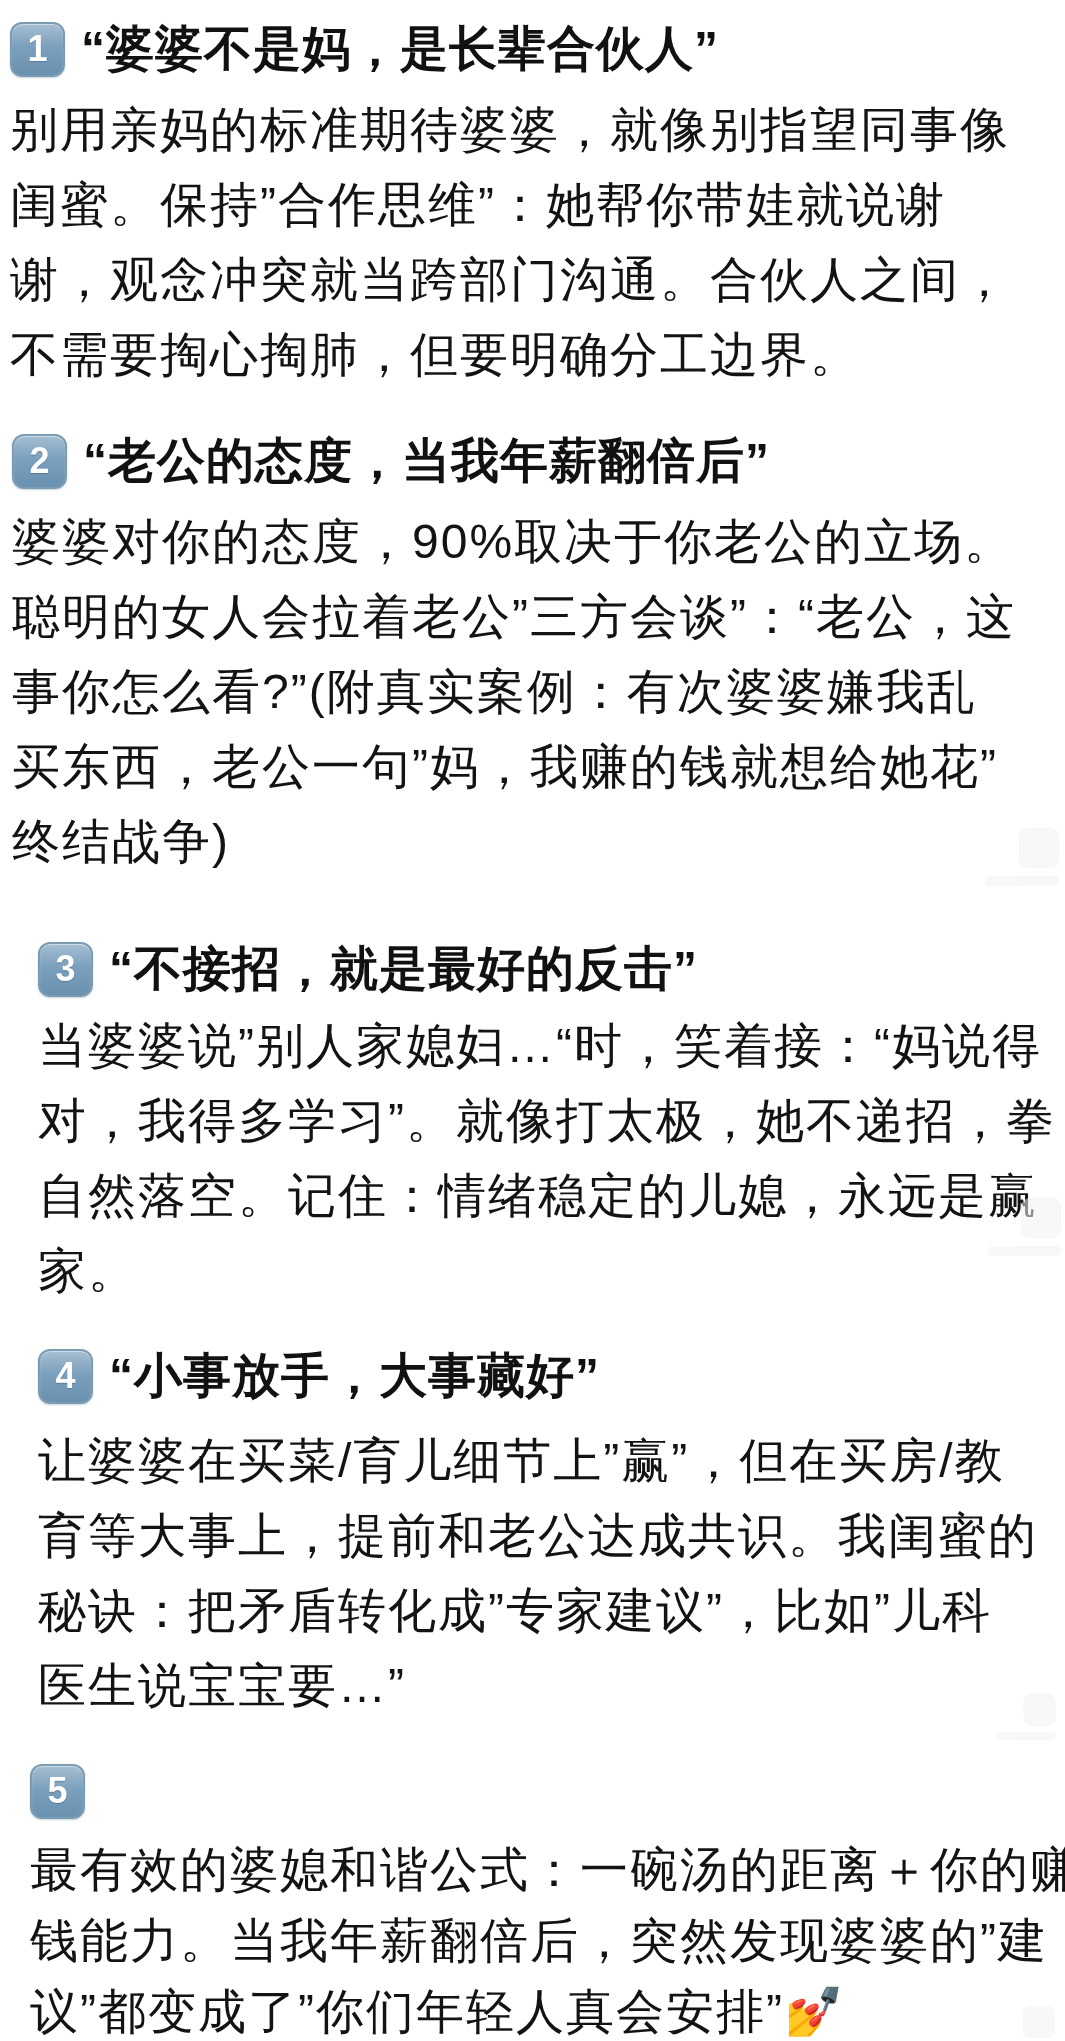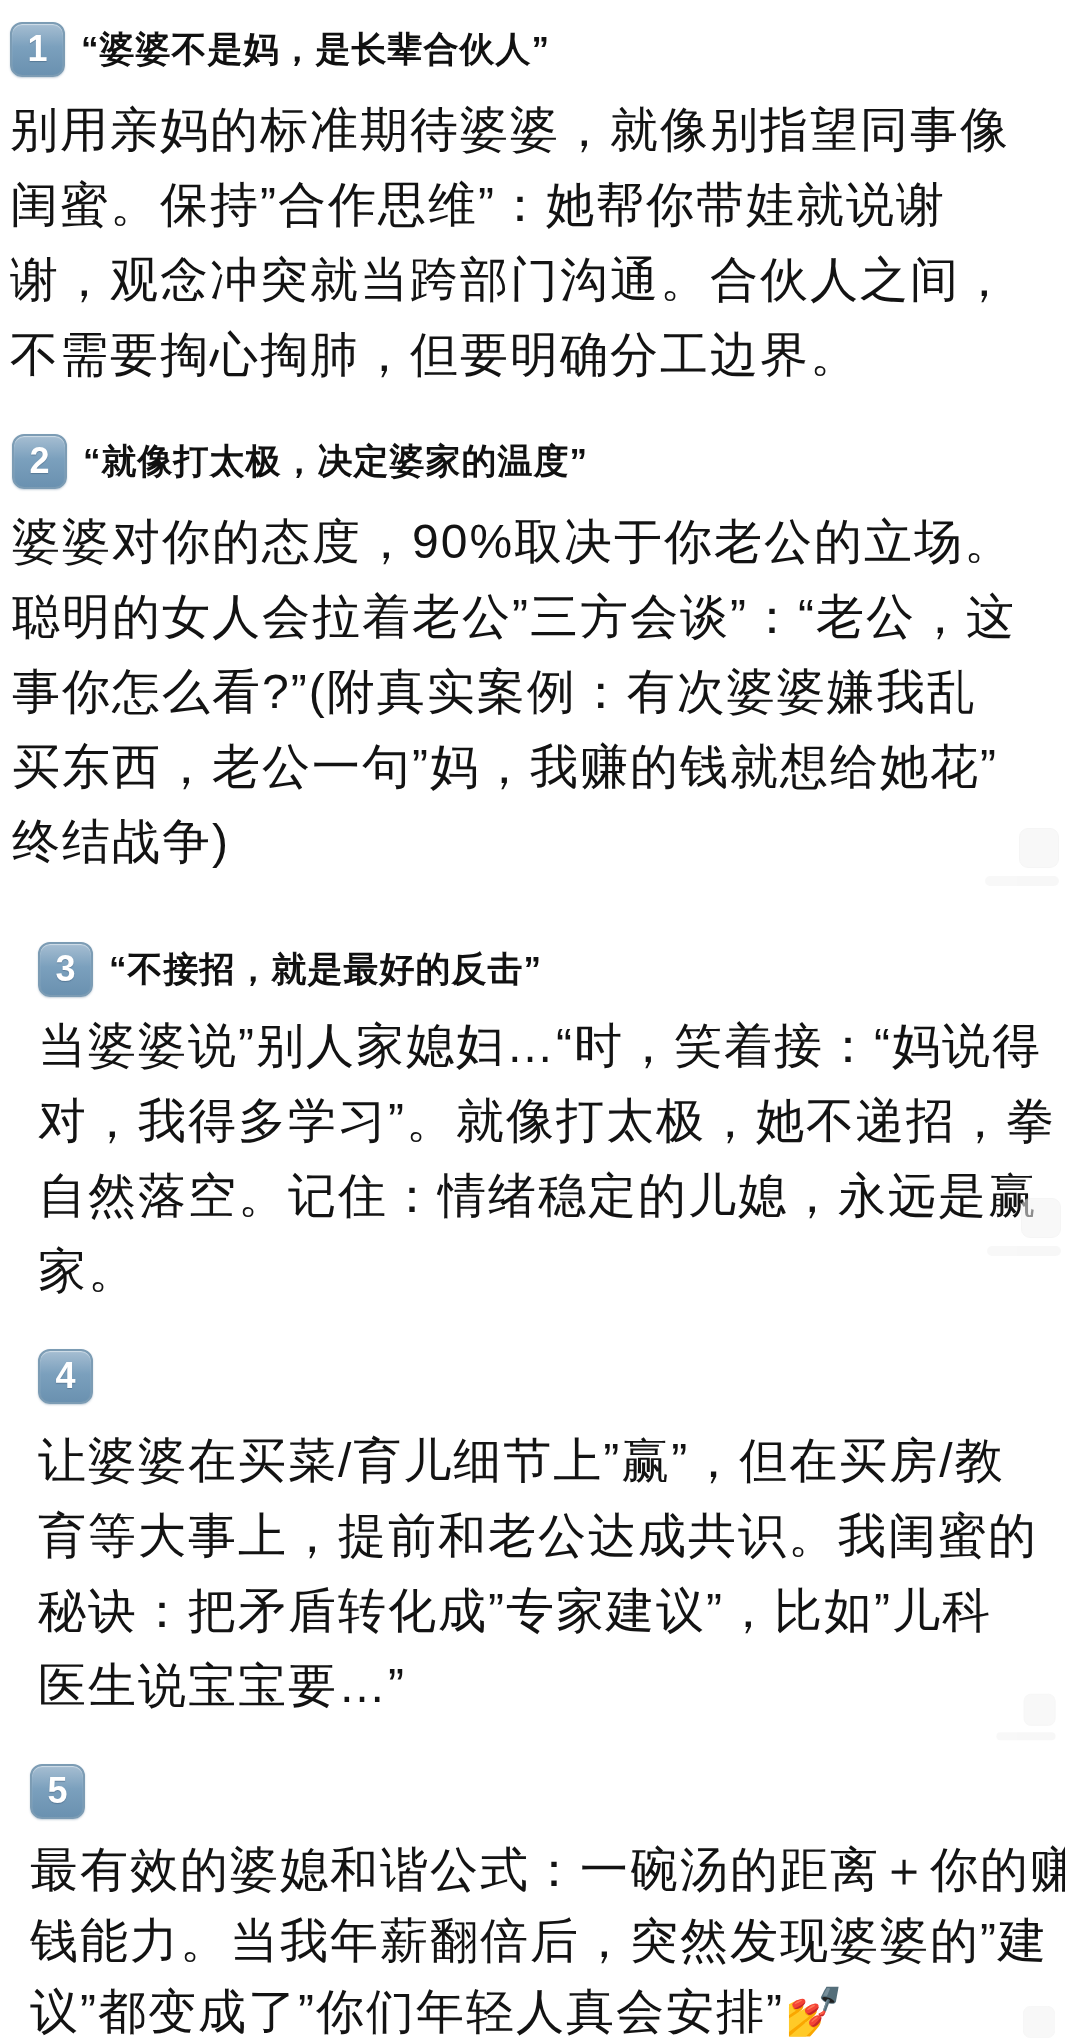--- a/index.html
+++ b/index.html
@@ -27,21 +27,21 @@
   .s5 { top: 1760px; padding-left: 30px; }
 
   .heading {
     display: flex;
     align-items: center;
     gap: 16px;
     height: 62px;
     white-space: pre;
   }
   .title {
-    font-size: 35px;
+    font-size: 48px;
     font-weight: 700;
     letter-spacing: 1px;
     color: #111111;
   }
   .badge {
     flex: 0 0 auto;
     width: 55px;
     height: 55px;
     border-radius: 12px;
     background: linear-gradient(180deg, #a6bed2 0%, #7ba0bd 45%, #6a91b0 100%);
@@ -108,21 +108,21 @@
   </div>
   <div class="body-text">别用亲妈的标准期待婆婆，就像别指望同事像
 闺蜜。保持”合作思维”：她帮你带娃就说谢
 谢，观念冲突就当跨部门沟通。合伙人之间，
 不需要掏心掏肺，但要明确分工边界。</div>
 </div>
 
 <div class="section s2">
   <div class="heading">
     <span class="badge"><span class="badge-num">2</span></span>
-    <span class="title">“就像打太极，决定婆家的温度”</span>
+    <span class="title">“老公的态度，当我年薪翻倍后”</span>
   </div>
   <div class="body-text">婆婆对你的态度，90%取决于你老公的立场。
 聪明的女人会拉着老公”三方会谈”：“老公，这
 事你怎么看?”(附真实案例：有次婆婆嫌我乱
 买东西，老公一句”妈，我赚的钱就想给她花”
 终结战争)</div>
 </div>
 
 <div class="section s3">
   <div class="heading">
@@ -131,20 +131,21 @@
   </div>
   <div class="body-text">当婆婆说”别人家媳妇…“时，笑着接：“妈说得
 对，我得多学习”。就像打太极，她不递招，拳
 自然落空。记住：情绪稳定的儿媳，永远是赢
 家。</div>
 </div>
 
 <div class="section s4">
   <div class="heading">
     <span class="badge"><span class="badge-num">4</span></span>
+    <span class="title">“小事放手，大事藏好”</span>
   </div>
   <div class="body-text">让婆婆在买菜/育儿细节上”赢”，但在买房/教
 育等大事上，提前和老公达成共识。我闺蜜的
 秘诀：把矛盾转化成”专家建议”，比如”儿科
 医生说宝宝要…”</div>
 </div>
 
 <div class="section s5">
   <div class="heading">
     <span class="badge"><span class="badge-num">5</span></span>

